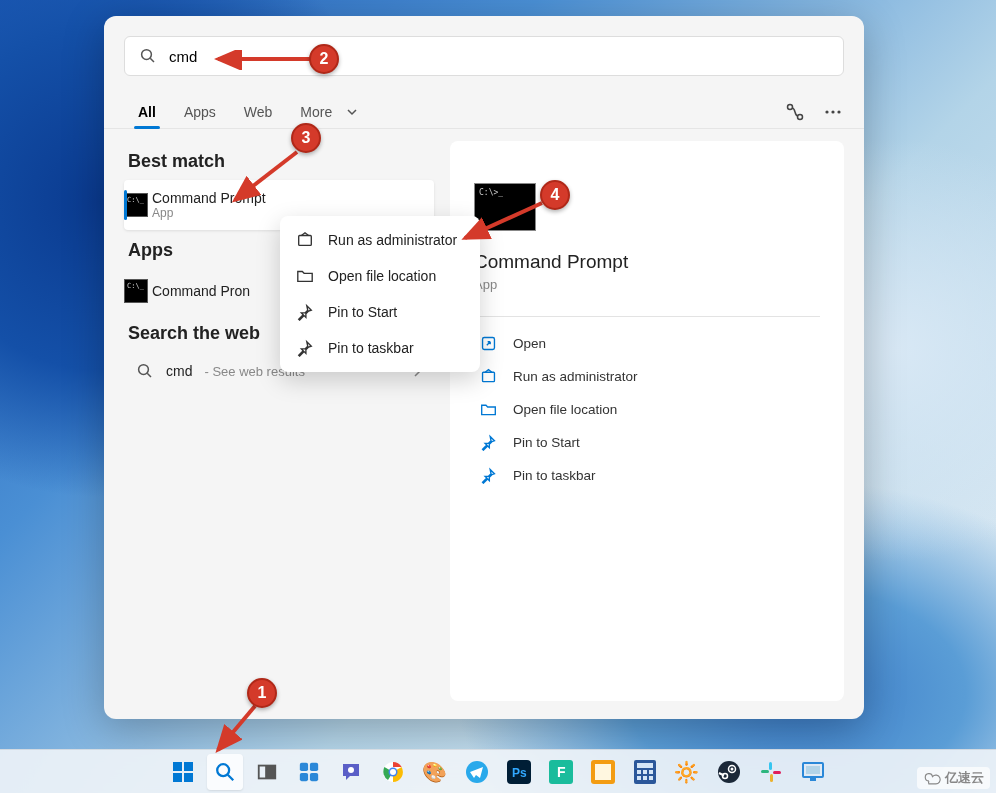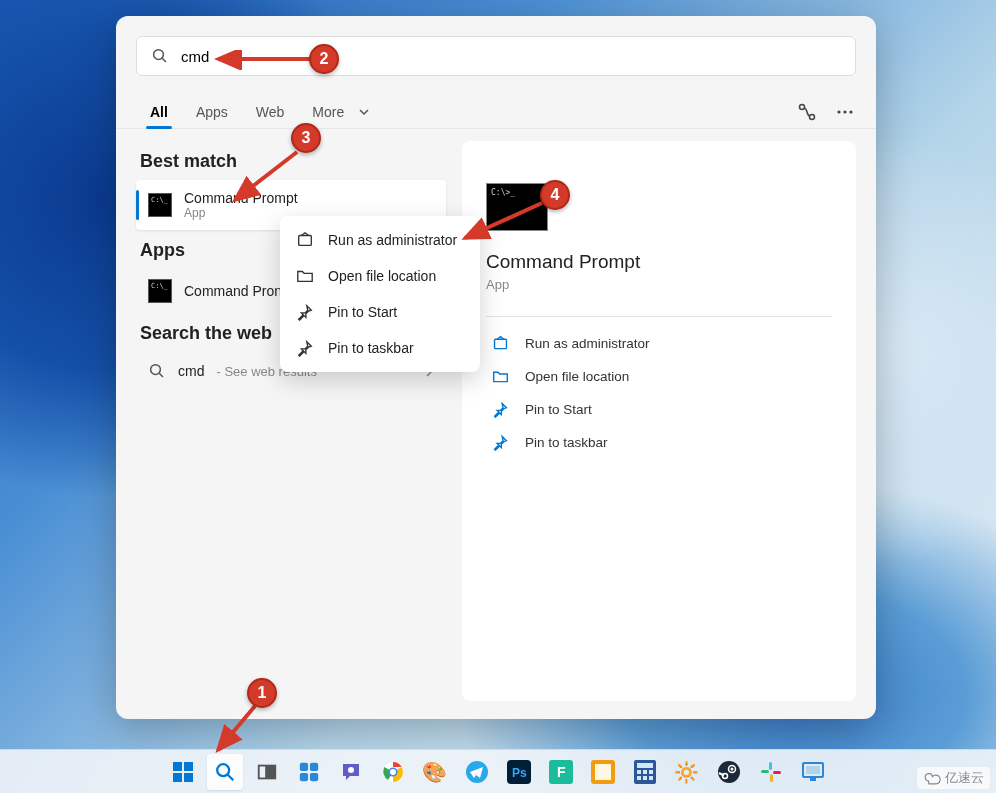--- a/index.html
+++ b/index.html
@@ -5,39 +5,39 @@
 * { margin: 0; padding: 0; box-sizing: border-box; font-family: "Segoe UI", Arial, sans-serif; }
 body { width: 996px; height: 793px; position: relative; overflow: hidden; background: linear-gradient(135deg, #1e5bb8 0%, #4a8fd4 30%, #b3d4e8 60%, #e8f0f7 100%); }
 
 
 .wallpaper { position: absolute; inset: 0; z-index: 0; }
 .wallpaper .shape1 { position: absolute; width: 600px; height: 600px; background: radial-gradient(ellipse, #0a3a8f 0%, #1450a8 40%, transparent 70%); border-radius: 50%; top: -100px; left: -200px; transform: rotate(-20deg); }
 .wallpaper .shape2 { position: absolute; width: 800px; height: 500px; background: radial-gradient(ellipse, #3a7bc8 0%, #5a9dd6 30%, transparent 60%); border-radius: 50%; bottom: -150px; right: -200px; }
 .wallpaper .shape3 { position: absolute; width: 500px; height: 500px; background: radial-gradient(ellipse, #d8e8f5 0%, transparent 60%); border-radius: 50%; top: 100px; right: -150px; }
 
 
-.search-panel { position: absolute; top: 16px; left: 116px; width: 760px; height: 703px; background: #f5f5f5; border-radius: 12px; box-shadow: 0 10px 40px rgba(0,0,0,0.25); z-index: 10; padding: 20px 0; }
+.search-panel { position: absolute; top: 16px; left: 104px; width: 760px; height: 703px; background: #f5f5f5; border-radius: 12px; box-shadow: 0 10px 40px rgba(0,0,0,0.25); z-index: 10; padding: 20px 0; }
 .search-box { margin: 0 20px; display: flex; align-items: center; background: #fff; border-radius: 6px; border: 1px solid #ddd; padding: 8px 14px; height: 40px; }
 .search-box .icon { width: 18px; height: 18px; margin-right: 12px; }
 .search-box input { border: none; outline: none; font-size: 15px; flex: 1; background: transparent; }
 
 .tabs { display: flex; padding: 0 20px; margin-top: 20px; border-bottom: 1px solid #e5e5e5; position: relative; }
 .tab { padding: 8px 14px; font-size: 14px; color: #555; cursor: pointer; position: relative; }
 .tab.active { color: #000; font-weight: 600; }
 .tab.active::after { content: ""; position: absolute; bottom: -1px; left: 10px; right: 10px; height: 3px; background: #0078d4; border-radius: 2px; }
 .tab-more { display: flex; align-items: center; gap: 15px; }
 .tabs-right { position: absolute; right: 20px; top: 0; display: flex; align-items: center; gap: 16px; height: 100%; }
 .tabs-right .iconbtn { width: 22px; height: 22px; display: flex; align-items: center; justify-content: center; cursor: pointer; color: #444; }
 
 .body-split { display: flex; padding: 0 20px; margin-top: 12px; gap: 16px; height: 560px; }
 .left-col { width: 310px; }
 .right-col { flex: 1; background: #fff; border-radius: 8px; padding: 24px; display: flex; flex-direction: column; align-items: flex-start; }
 
 .section-title { font-size: 18px; font-weight: 600; color: #222; margin: 10px 4px 8px; }
-.result-item { display: flex; align-items: center; padding: 10px 12px; border-radius: 4px; cursor: pointer; gap: 12px; position: relative; }
+.result-item { display: flex; align-items: center; padding: 10px 0; border-radius: 4px; cursor: pointer; gap: 4px; position: relative; }
 .result-item.selected { background: #fff; box-shadow: 0 1px 3px rgba(0,0,0,0.1); }
 .result-item.selected::before { content: ""; position: absolute; left: 0; top: 10px; bottom: 10px; width: 3px; background: #0078d4; border-radius: 2px; }
 .result-icon { width: 24px; height: 24px; background: #000; border: 1px solid #555; display: flex; align-items: flex-start; justify-content: flex-start; padding: 2px; font-size: 7px; color: #ccc; font-family: monospace; flex-shrink: 0; }
 .result-text { display: flex; flex-direction: column; }
 .result-name { font-size: 14px; color: #222; }
 .result-sub { font-size: 12px; color: #888; }
 .result-chevron { margin-left: auto; color: #888; }
 
 .result-web { display: flex; align-items: center; padding: 10px 12px; gap: 12px; cursor: pointer; }
 .result-web .icon { width: 18px; height: 18px; }
@@ -62,21 +62,21 @@
 .taskbar { position: absolute; bottom: 0; left: 0; right: 0; height: 44px; background: rgba(240,244,248,0.9); backdrop-filter: blur(20px); border-top: 1px solid rgba(0,0,0,0.08); display: flex; align-items: center; justify-content: center; gap: 6px; z-index: 20; }
 .taskbar-btn { width: 36px; height: 36px; border-radius: 4px; display: flex; align-items: center; justify-content: center; cursor: pointer; }
 .taskbar-btn.active { background: rgba(255,255,255,0.8); box-shadow: 0 1px 2px rgba(0,0,0,0.1); }
 .taskicon { width: 26px; height: 26px; display: flex; align-items: center; justify-content: center; font-size: 20px; }
 
 
 .callout { position: absolute; width: 30px; height: 30px; background: #d43a2a; border-radius: 50%; display: flex; align-items: center; justify-content: center; color: #fff; font-weight: 700; font-size: 16px; z-index: 50; box-shadow: 0 2px 4px rgba(0,0,0,0.3); border: 2px solid #b02818; }
 .arrow { position: absolute; z-index: 49; }
 
 
-.watermark { position: absolute; bottom: 4px; right: 6px; z-index: 100; display:flex; align-items:center; gap:0; color:#888; font-size:13px; font-weight:400; background: rgba(255,255,255,0.7); padding:2px 6px; border-radius:4px;}
+.watermark { position: absolute; bottom: 4px; right: 6px; z-index: 100; display:flex; align-items:center; gap:0; color:#888; font-size:13px; font-weight:700; background: rgba(255,255,255,0.7); padding:2px 6px; border-radius:4px;}
 .watermark svg { width:22px; height:16px; }
 
 svg { display: block; }
 </style>
 </head>
 <body>
 
 <div class="wallpaper">
   <div class="shape1"></div>
     <div class="shape2"></div>
@@ -164,20 +164,29 @@
 
     <div class="right-col">
       <div class="detail-thumb">C:\&gt;_</div>
       <div class="detail-title">Command Prompt</div>
       <div class="detail-sub">App</div>
       <div class="detail-hr"></div>
       <div class="detail-list">
         <div class="detail-action">
           <span class="icon">
               <svg viewBox="0 0 20 20" fill="none" stroke="#0078d4" stroke-width="1.6">
+                <rect x="3" y="3" width="14" height="14" rx="2"></rect>
+                <path d="M8 12 L12 8 M12 8 H9 M12 8 V11"></path>
+              </svg>
+            </span>
+          <span>Open</span>
+        </div>
+        <div class="detail-action">
+          <span class="icon">
+              <svg viewBox="0 0 20 20" fill="none" stroke="#0078d4" stroke-width="1.6">
                 <rect x="3" y="5" width="14" height="11" rx="1"></rect>
                 <path d="M6 5 L10 2 L14 5"></path>
               </svg>
             </span>
           <span>Run as administrator</span>
         </div>
         <div class="detail-action">
           <span class="icon">
               <svg viewBox="0 0 20 20" fill="none" stroke="#0078d4" stroke-width="1.6">
                 <path d="M2 5 h5 l2 2 h9 v9 H2 z"></path>

